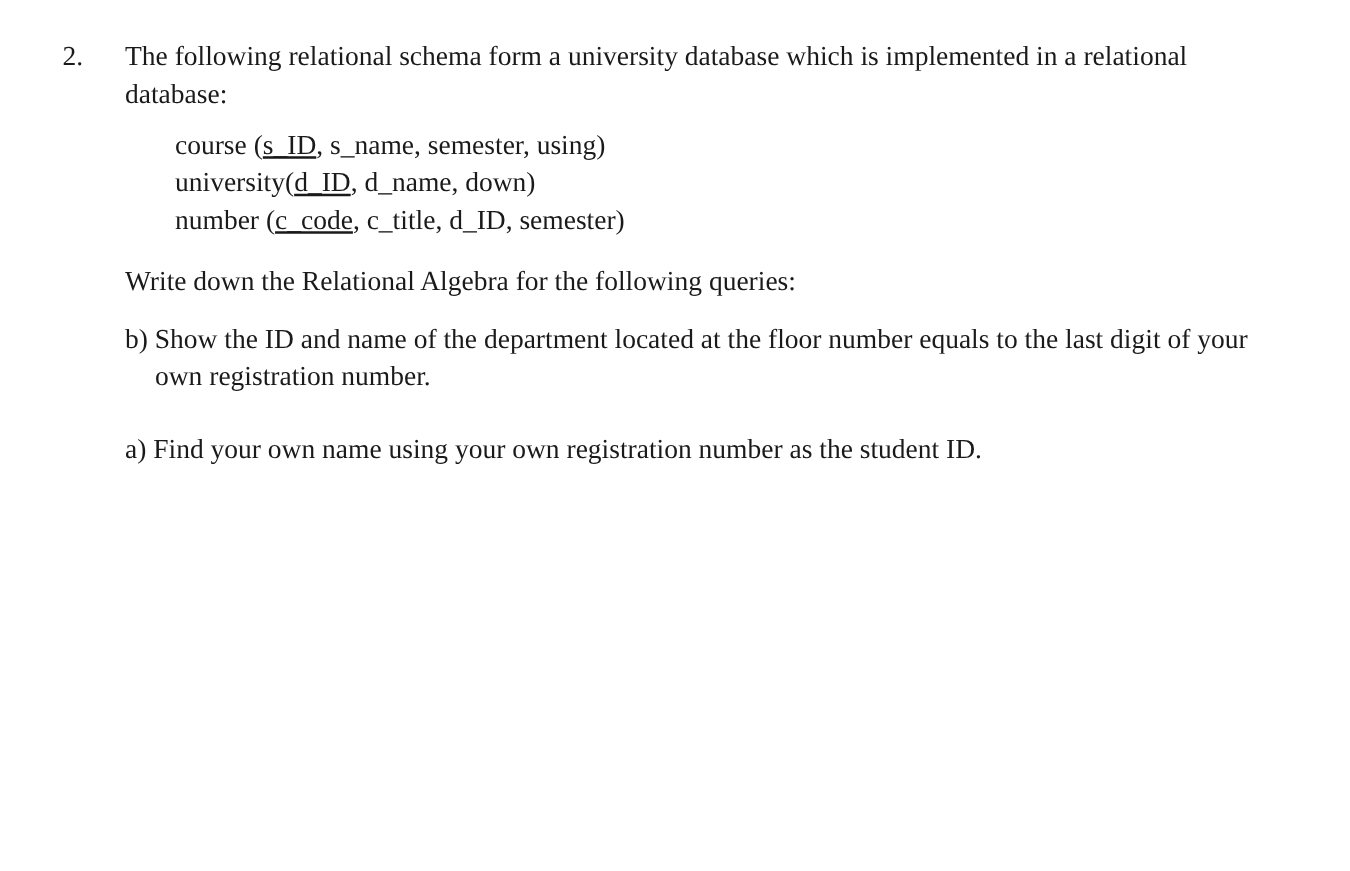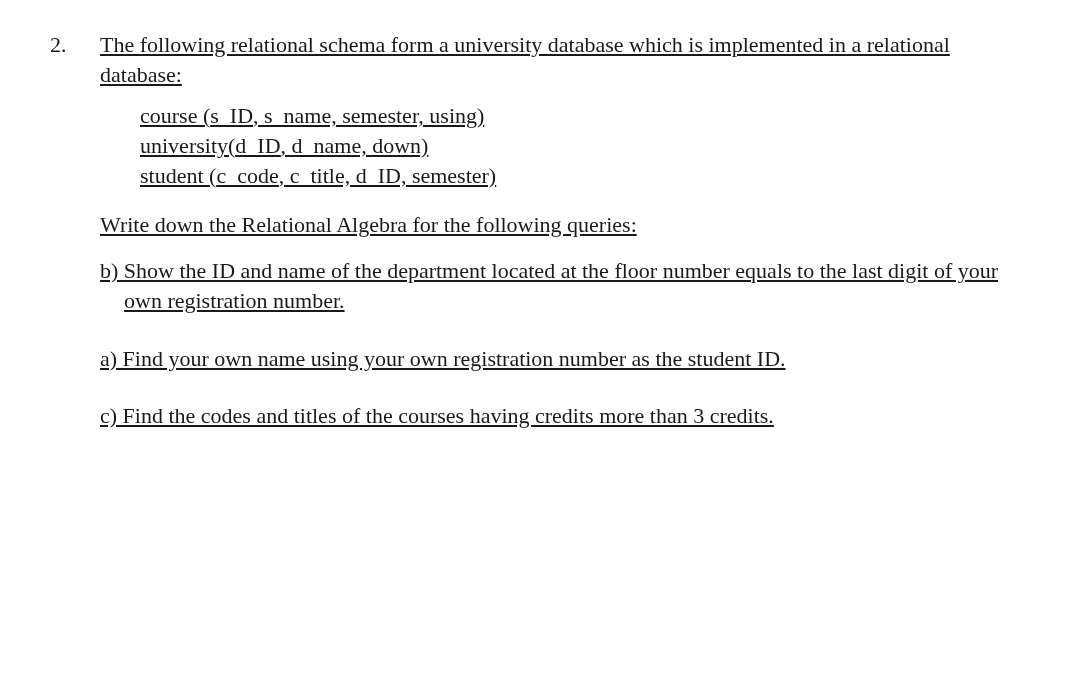--- a/index.html
+++ b/index.html
@@ -20,21 +20,20 @@
     .question-container {
       display: flex;
       flex-direction: row;
     }
     .question-number {
       min-width: 50px;
       padding-right: 8px;
     }
     .question-body {
       flex: 1;
-      text-decoration: underline;
     }
     .intro {
       margin-bottom: 12px;
     }
     .schema-block {
       margin-left: 40px;
       margin-bottom: 14px;
     }
     .schema-line {
       line-height: 1.35;
@@ -62,27 +61,26 @@
 <body>
 
 <div class="question-container">
   <div class="question-number">2.</div>
   <div class="question-body">
     <div class="intro">The following relational schema form a university database which is implemented in a relational database:</div>
 
     <div class="schema-block">
       <div class="schema-line"><span>course (</span><span class="underline">s_ID</span><span>, s_name, semester, using)</span></div>
       <div class="schema-line"><span>university(</span><span class="underline">d_ID</span><span>, d_name, down)</span></div>
-      <div class="schema-line"><span>student (</span><span class="underline">c_code</span><span>, c_title, d_ID, semester)</span></div>
+      <div class="schema-line"><span>number (</span><span class="underline">c_code</span><span>, c_title, d_ID, semester)</span></div>
     </div>
 
     <div class="instruction">Write down the Relational Algebra for the following queries:</div>
 
     <div class="query-item b-item">
       <div class="indent-wrap">b) Show the ID and name of the department located at the floor number equals to the last digit of your own registration number.</div>
     </div>
 
     <div class="query-item">a) Find your own name using your own registration number as the student ID.</div>
 
-    <div class="query-item">c) Find the codes and titles of the courses having credits more than 3 credits.</div>
 
   </div>
 </div>
 
 </body></html>

